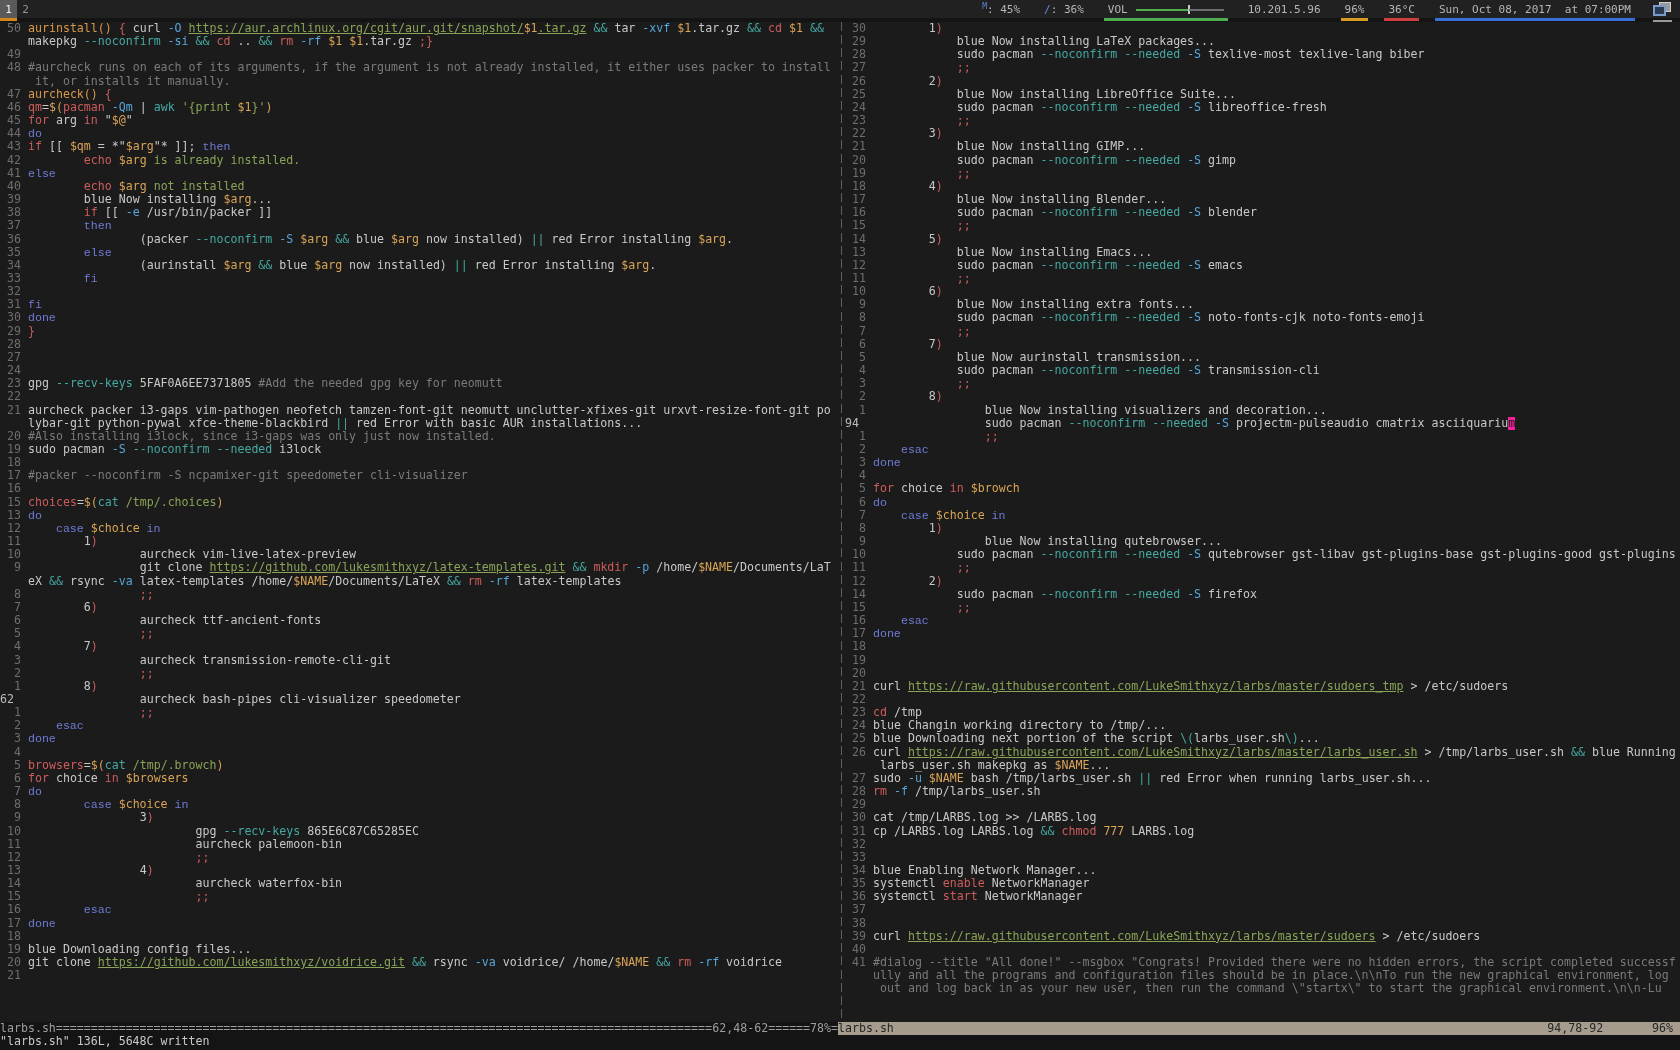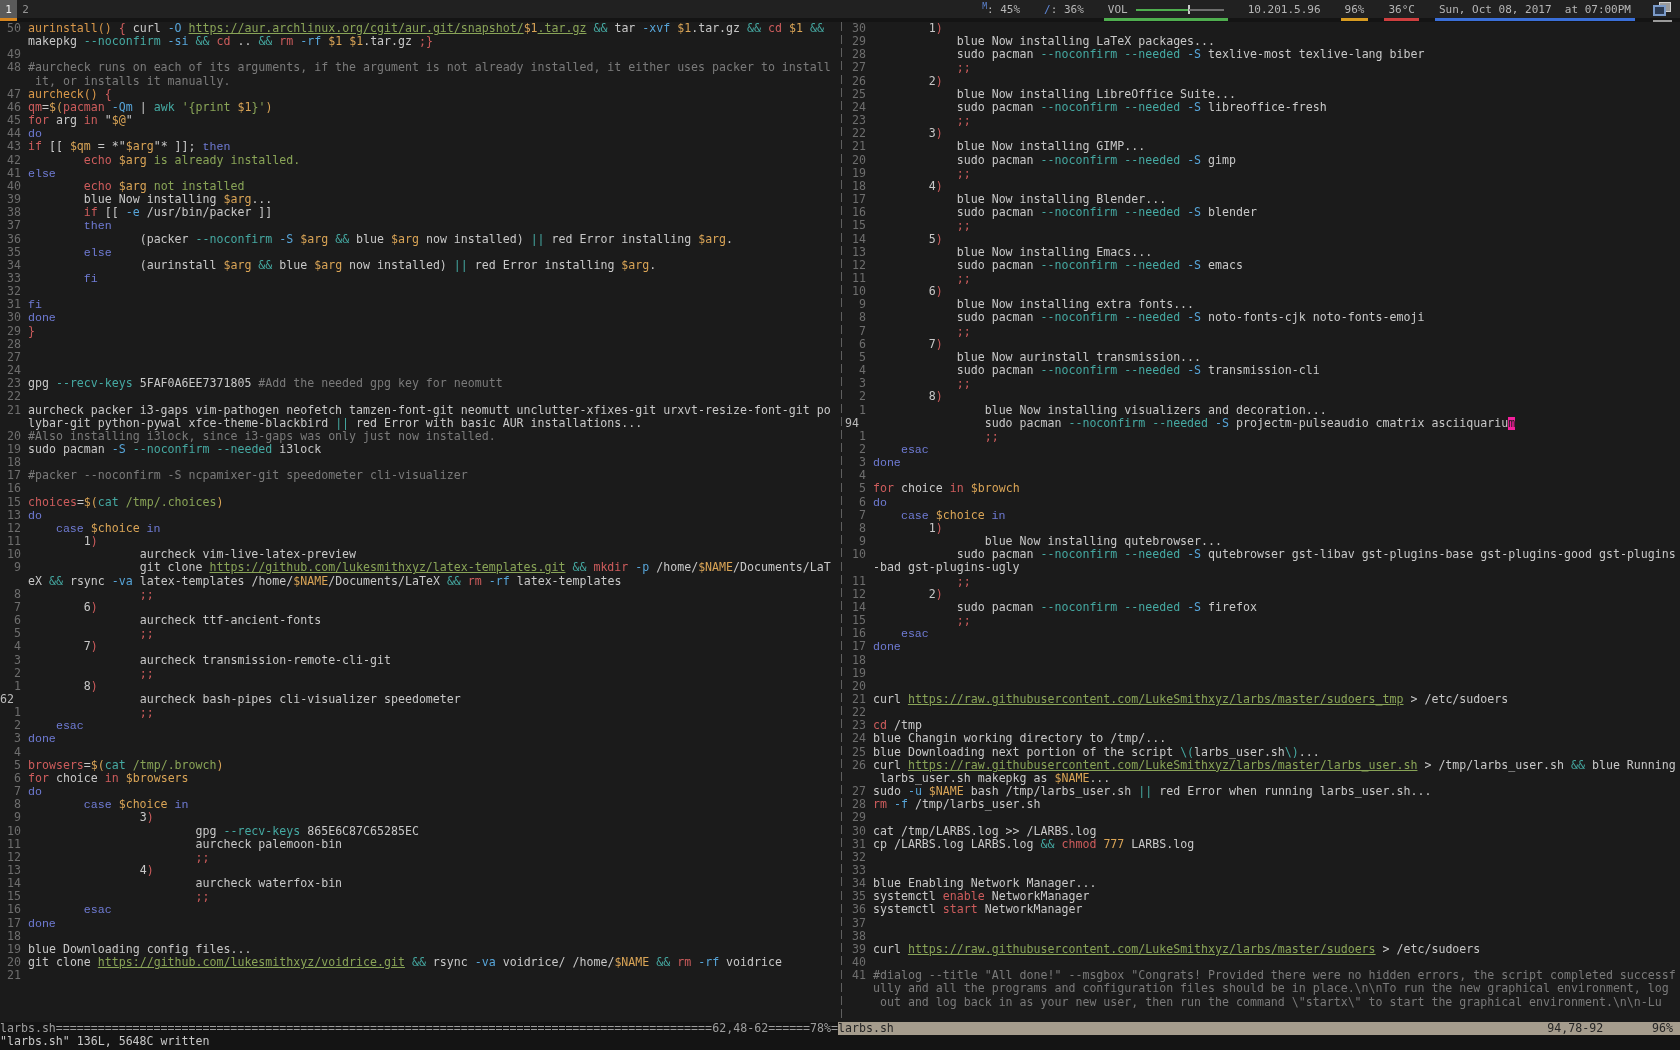--- a/index.html
+++ b/index.html
@@ -215,21 +215,20 @@
       <div class="row"><span class="gut">1</span><span class="tk-w">                </span><span class="tk-r">;;</span></div>
       <div class="row"><span class="gut">2</span><span class="tk-w">    </span><span class="tk-b">esac</span></div>
       <div class="row"><span class="gut">3</span><span class="tk-b">done</span></div>
       <div class="row"><span class="gut">4</span></div>
       <div class="row"><span class="gut">5</span><span class="tk-r">for</span><span class="tk-w"> choice </span><span class="tk-r">in</span><span class="tk-w"> </span><span class="tk-y">$browch</span></div>
       <div class="row"><span class="gut">6</span><span class="tk-b">do</span></div>
       <div class="row"><span class="gut">7</span><span class="tk-w">    </span><span class="tk-b">case</span><span class="tk-w"> </span><span class="tk-y">$choice</span><span class="tk-w"> </span><span class="tk-b">in</span></div>
       <div class="row"><span class="gut">8</span><span class="tk-w">        1</span><span class="tk-r">)</span></div>
       <div class="row"><span class="gut">9</span><span class="tk-w">                blue Now installing qutebrowser...</span></div>
       <div class="row"><span class="gut">10</span><span class="tk-w">            sudo pacman </span><span class="tk-t">--noconfirm</span><span class="tk-w"> </span><span class="tk-t">--needed</span><span class="tk-w"> </span><span class="tk-f">-S</span><span class="tk-w"> qutebrowser gst-libav gst-plugins-base gst-plugins-good gst-plugins</span></div>
-      <div class="row"><span class="gut"></span><span class="tk-w">-bad gst-plugins-ugly</span></div>
       <div class="row"><span class="gut">11</span><span class="tk-w">            </span><span class="tk-r">;;</span></div>
       <div class="row"><span class="gut">12</span><span class="tk-w">        2</span><span class="tk-r">)</span></div>
       <div class="row"><span class="gut">14</span><span class="tk-w">            sudo pacman </span><span class="tk-t">--noconfirm</span><span class="tk-w"> </span><span class="tk-t">--needed</span><span class="tk-w"> </span><span class="tk-f">-S</span><span class="tk-w"> firefox</span></div>
       <div class="row"><span class="gut">15</span><span class="tk-w">            </span><span class="tk-r">;;</span></div>
       <div class="row"><span class="gut">16</span><span class="tk-w">    </span><span class="tk-b">esac</span></div>
       <div class="row"><span class="gut">17</span><span class="tk-b">done</span></div>
       <div class="row"><span class="gut">18</span></div>
       <div class="row"><span class="gut">19</span></div>
       <div class="row"><span class="gut">20</span></div>
       <div class="row"><span class="gut">21</span><span class="tk-w">curl </span><span class="tk-u">https://raw.githubusercontent.com/LukeSmithxyz/larbs/master/sudoers_tmp</span><span class="tk-w"> &gt; /etc/sudoers</span></div>

